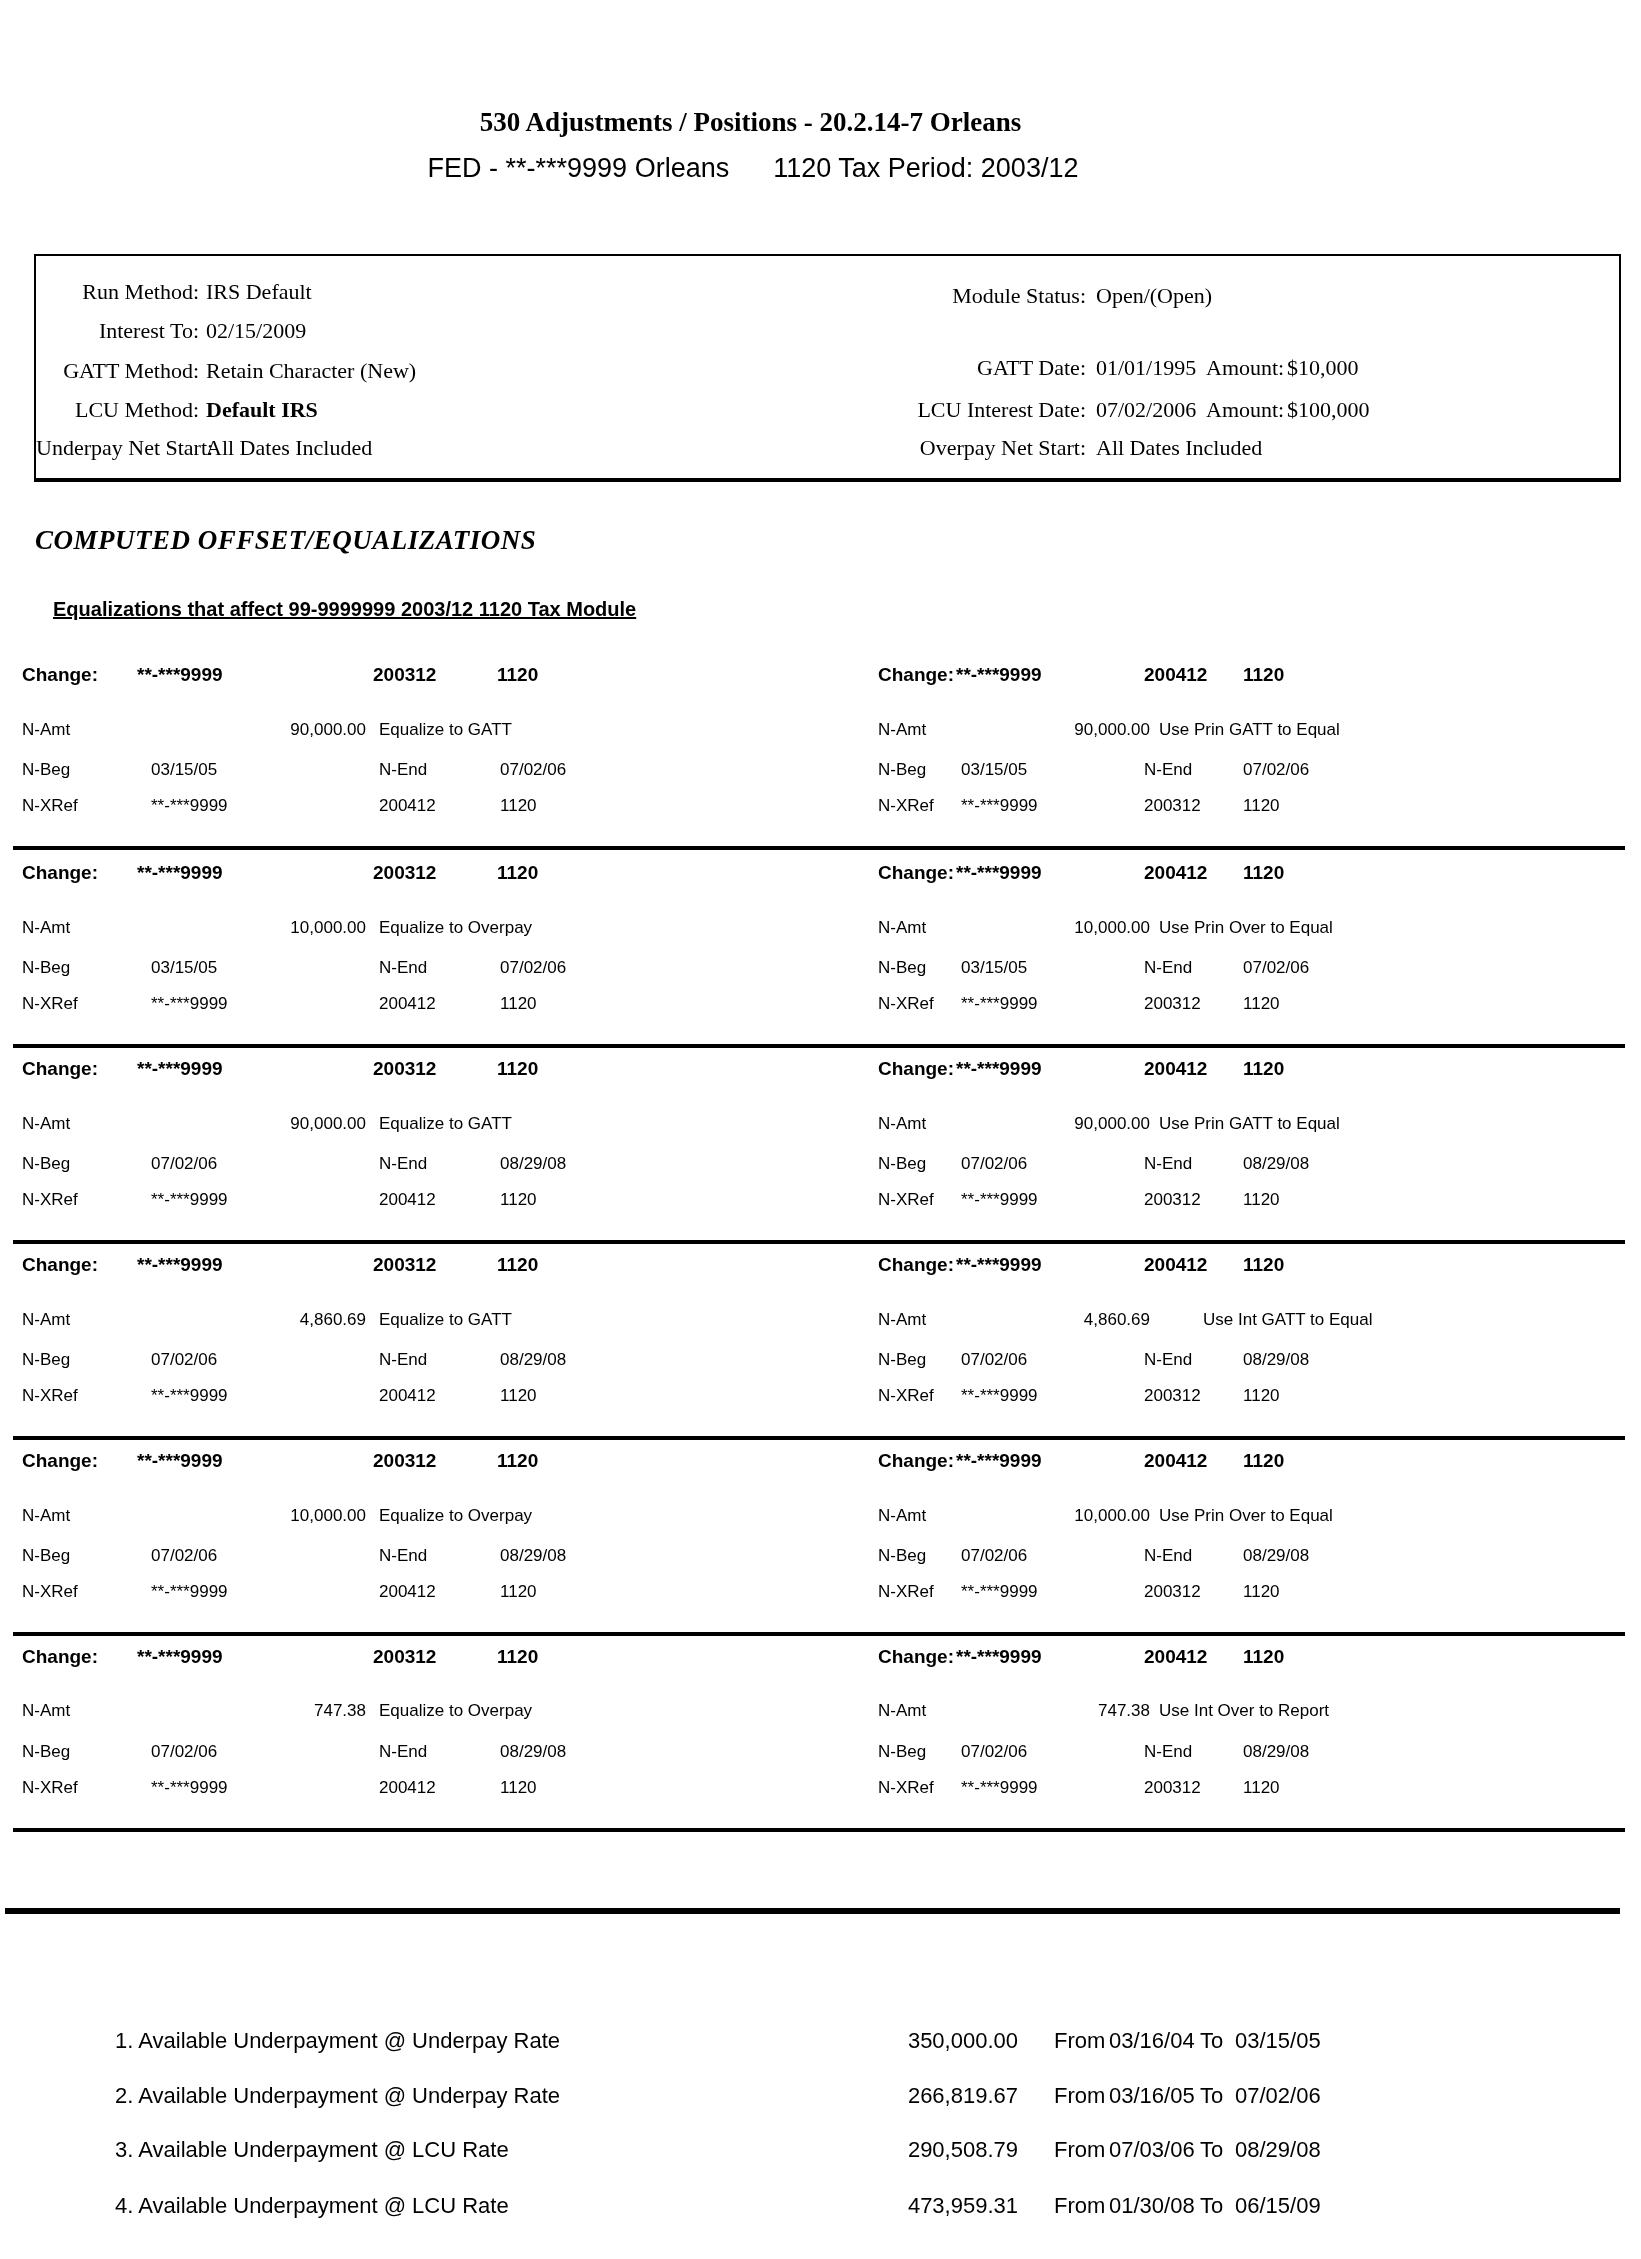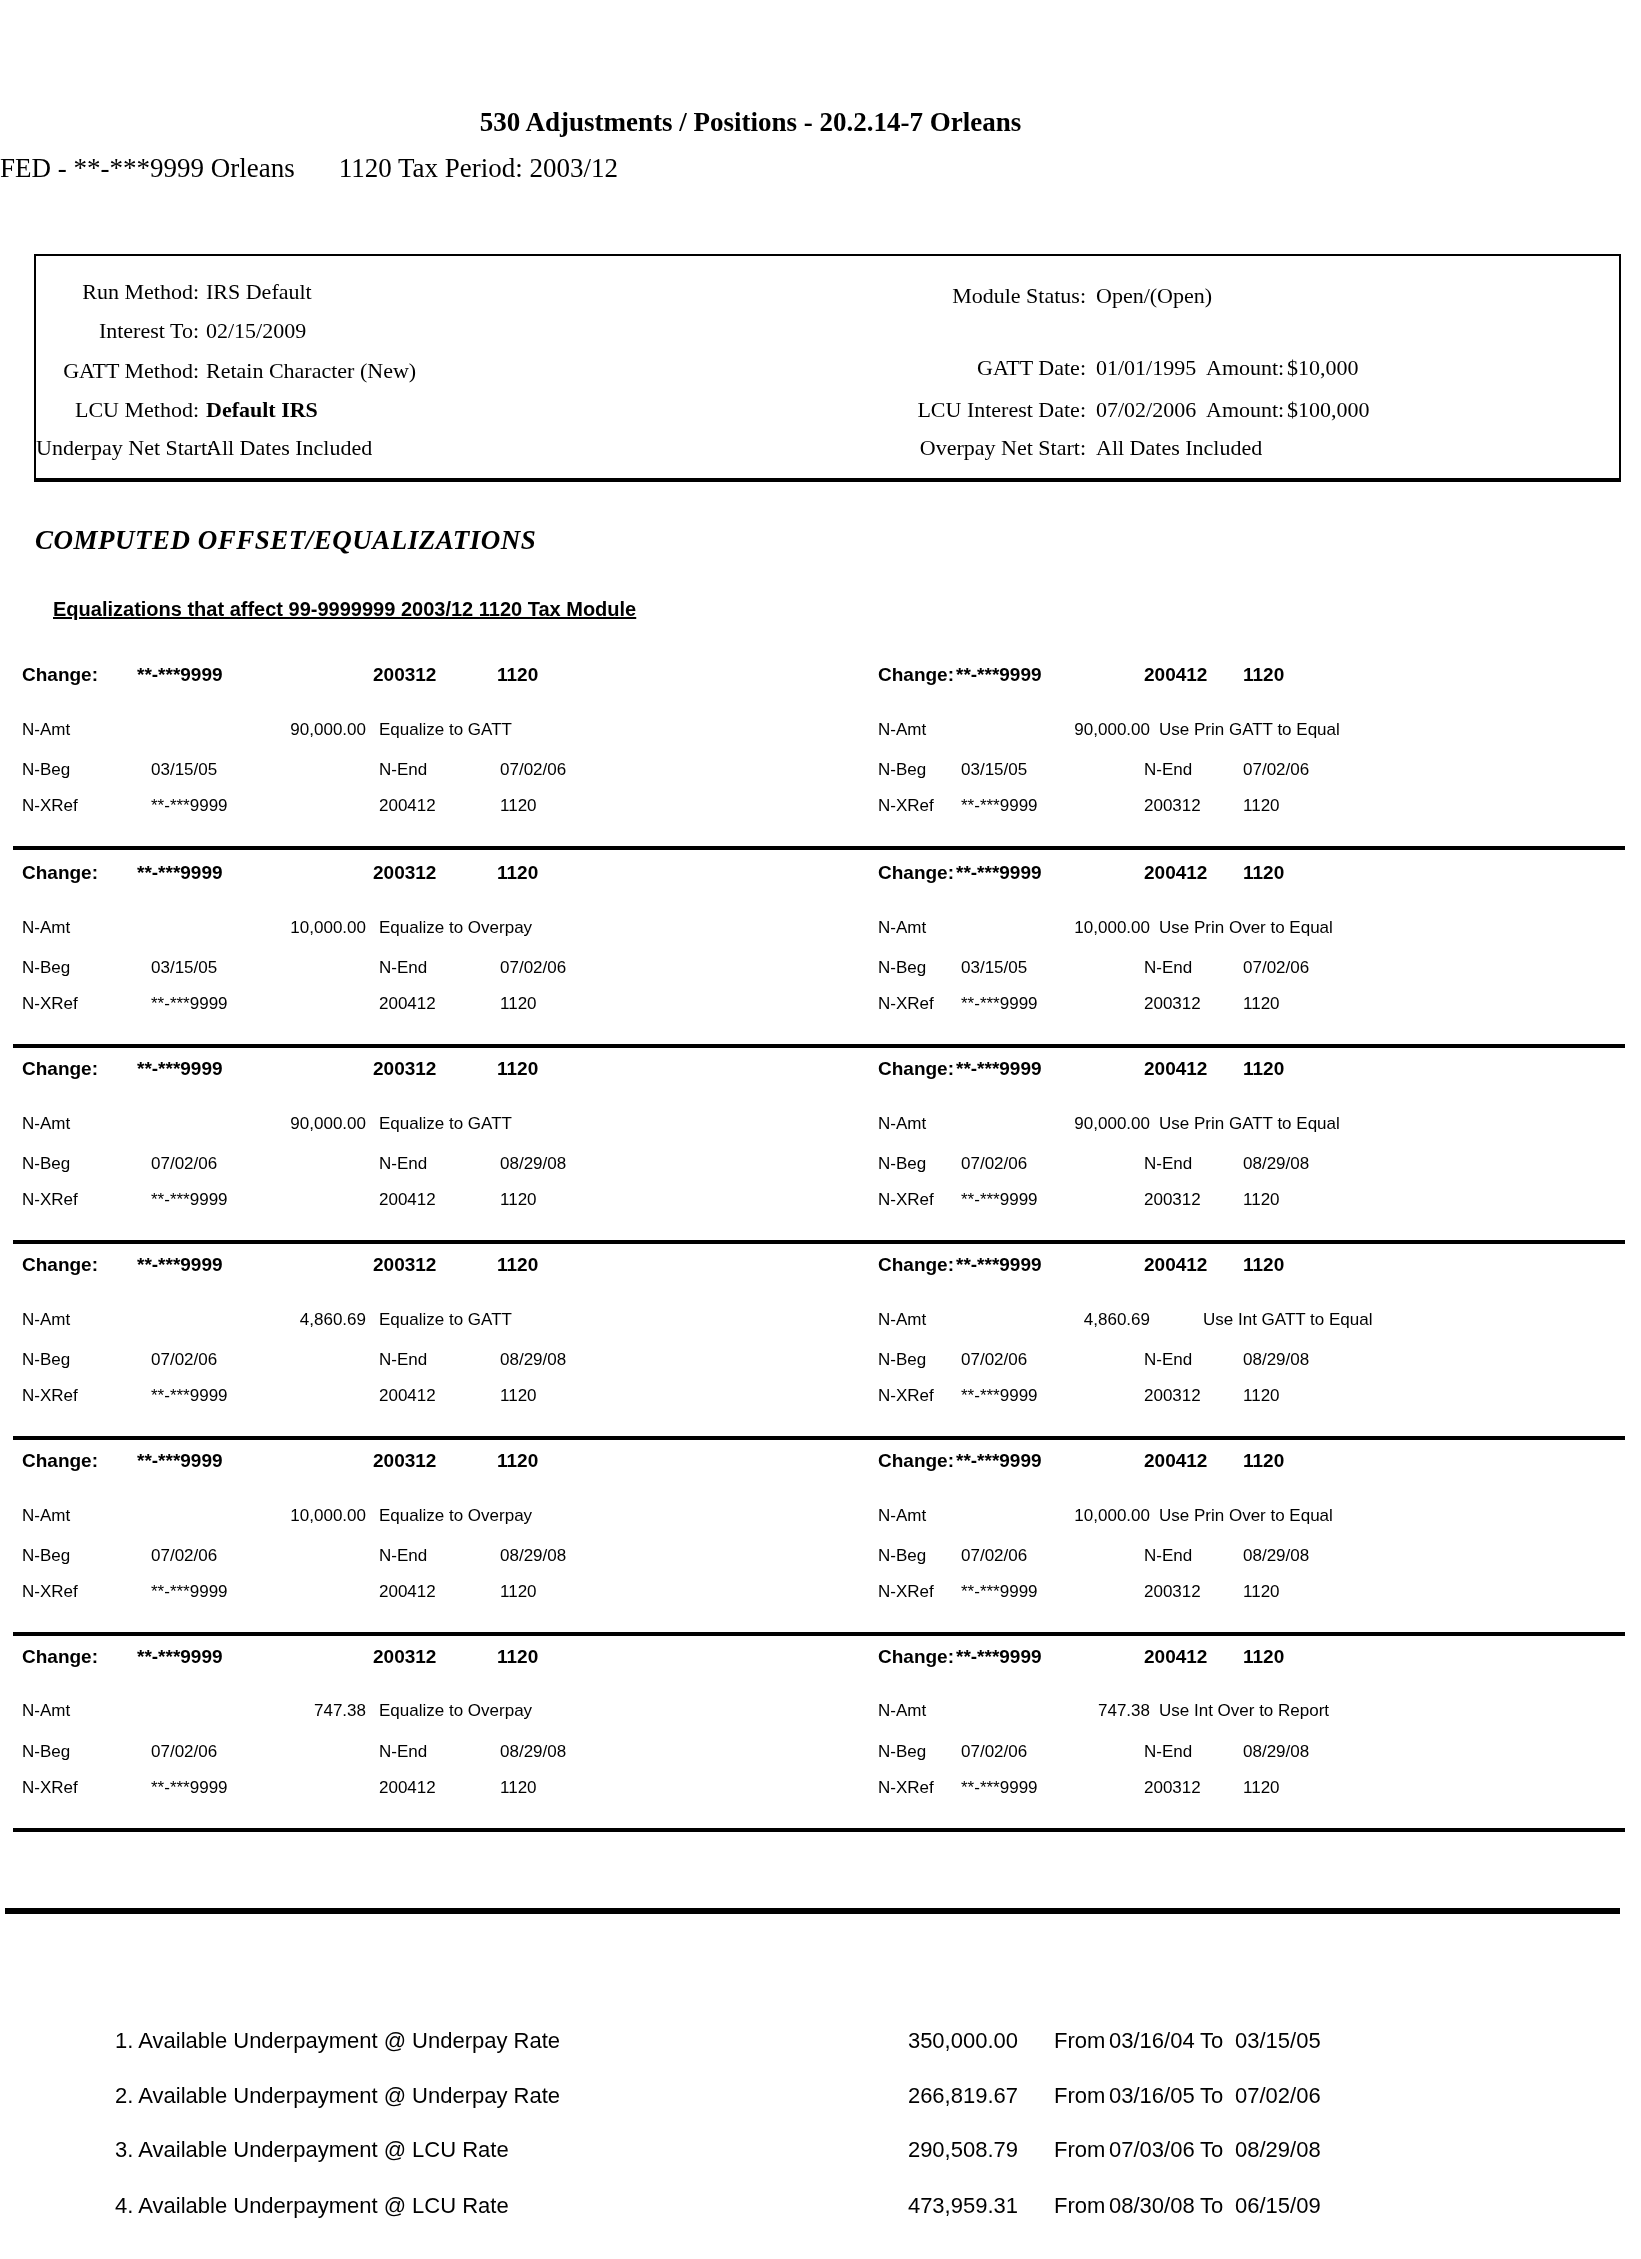--- a/index.html
+++ b/index.html
@@ -3,22 +3,22 @@
 <meta charset="utf-8">
 <style>
   html,body{margin:0;padding:0;background:#fff;}
   .page{position:relative;width:1641px;height:2260px;background:#ffffff;color:#000;
         font-family:"Liberation Sans",sans-serif;overflow:hidden;}
   .page span{position:absolute;white-space:pre;}
   .title{position:absolute;top:9.6px;left:0;width:1329px;text-align:center;
          font-weight:bold;font-size:34px;letter-spacing:0.5px;}
   .subtitle{position:absolute;top:107px;left:0;width:1501px;text-align:center;
             font-family:"Liberation Serif",serif;font-weight:bold;font-size:27px;}
-  .fedline{position:absolute;top:153px;left:0;width:1506px;
-           font-family:Liberation Serif, serif;font-size:27px;}
+  .fedline{position:absolute;top:153px;left:0;width:1506px;text-align:center;
+           font-family:Liberation Sans, sans-serif;font-size:27px;}
   .fedgap{display:inline-block;width:44px;}
   .infobox{position:absolute;left:34px;top:254px;width:1583px;height:222px;
            border:2.9px solid #000;border-bottom-width:4.8px;}
   .ib{font-family:"Liberation Serif",serif;font-size:22px;}
   .ib-label{text-align:right;}
   .sec-title{position:absolute;left:35px;top:525px;font-family:"Liberation Serif",serif;
              font-style:italic;font-weight:bold;font-size:27px;letter-spacing:0.5px;}
   .sec-sub{position:absolute;left:53px;top:598px;font-weight:bold;font-size:20px;
            text-decoration:underline;}
   #rows,#balitems{position:absolute;left:0;top:0;width:1641px;height:2260px;}
@@ -271,18 +271,18 @@
       <span class="bal" style="left: 1235px; top: 2083px;">07/02/06</span>
       <span class="bal" style="left: 115px; top: 2137px;">3. Available Underpayment @ LCU Rate</span>
       <span class="bal amt" style="left: 808px; top: 2137px; width: 210px;">290,508.79</span>
       <span class="bal" style="left: 1054px; top: 2137px;">From</span>
       <span class="bal" style="left: 1109px; top: 2137px;">07/03/06</span>
       <span class="bal" style="left: 1200px; top: 2137px;">To</span>
       <span class="bal" style="left: 1235px; top: 2137px;">08/29/08</span>
       <span class="bal" style="left: 115px; top: 2193px;">4. Available Underpayment @ LCU Rate</span>
       <span class="bal amt" style="left: 808px; top: 2193px; width: 210px;">473,959.31</span>
       <span class="bal" style="left: 1054px; top: 2193px;">From</span>
-      <span class="bal" style="left: 1109px; top: 2193px;">08/30/08</span>
+      <span class="bal" style="left: 1109px; top: 2193px;">01/30/08</span>
       <span class="bal" style="left: 1200px; top: 2193px;">To</span>
       <span class="bal" style="left: 1235px; top: 2193px;">06/15/09</span>
     </div>
 </div>
 
 
 </body></html>

